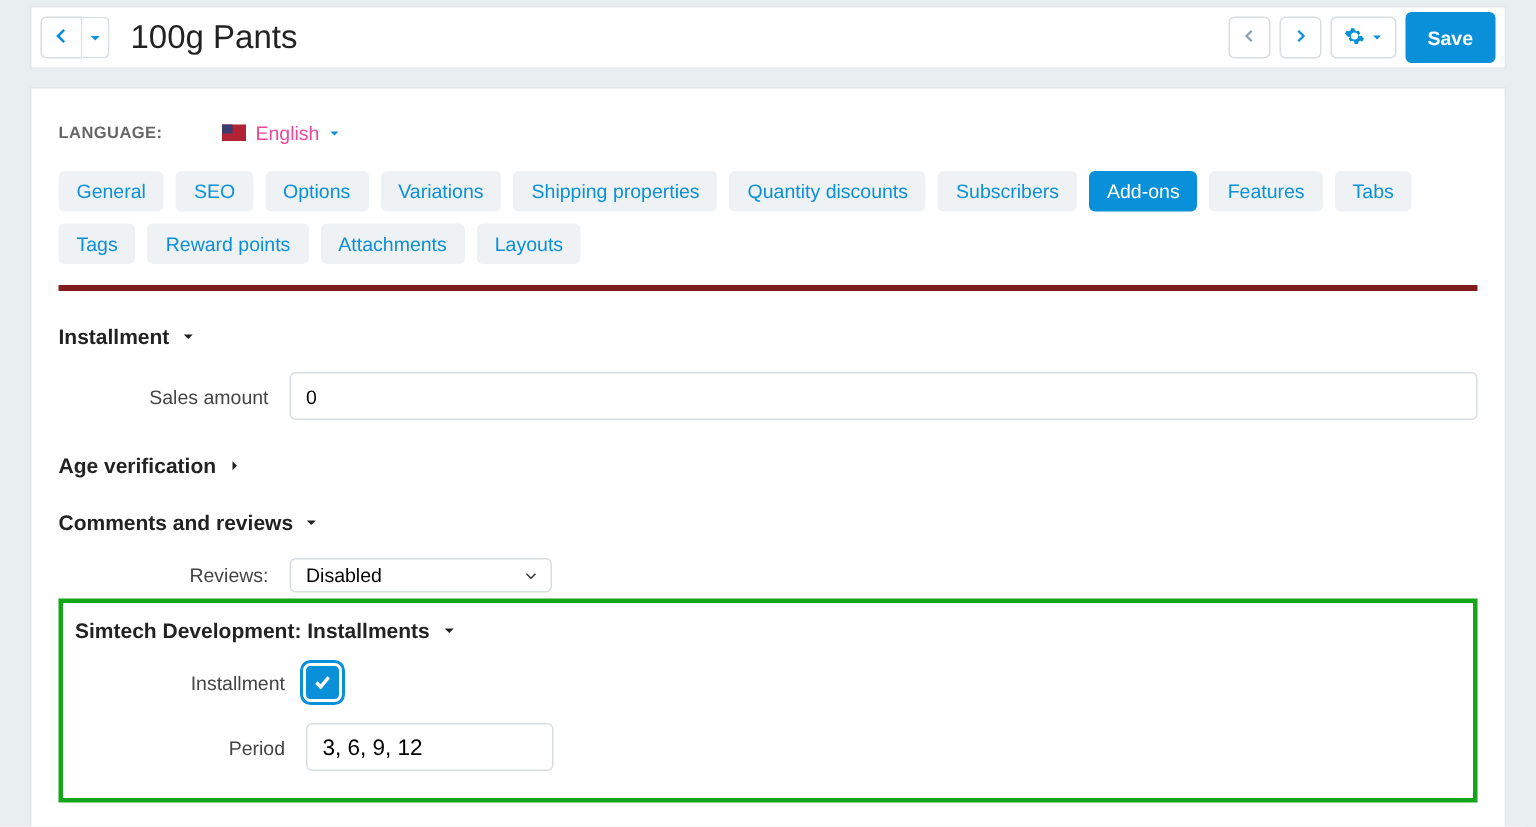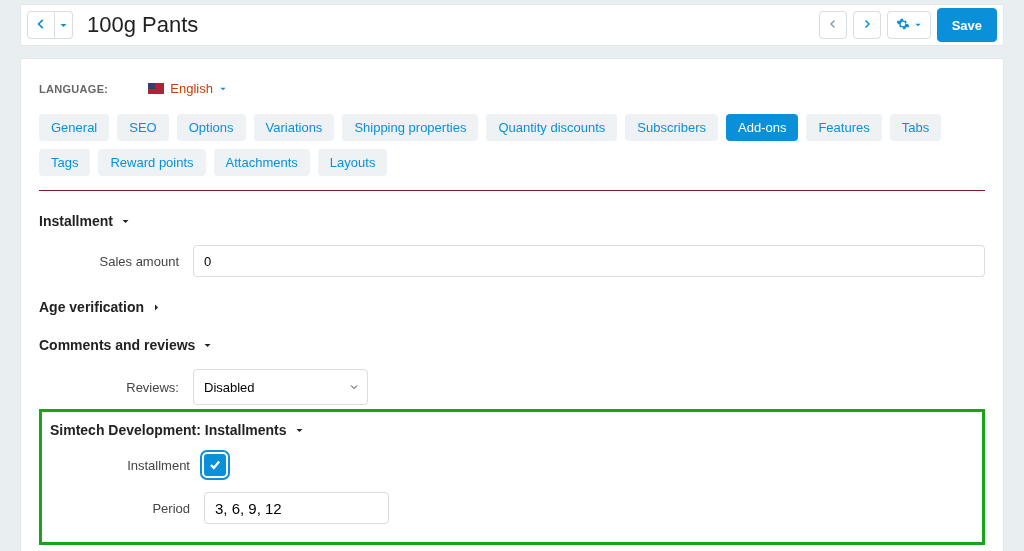--- a/index.html
+++ b/index.html
@@ -11,34 +11,34 @@
   .btn.icon { min-width: 28px; padding: 0; }
   .btn.primary { background: #0a90d8; border-color: #0a90d8; color: #fff; font-weight: 600; padding: 16px 14px; }
   .btn-split { display: inline-flex; }
   .btn-split .btn:first-child { border-top-right-radius: 0; border-bottom-right-radius: 0; }
   .btn-split .btn:last-child  { border-top-left-radius: 0; border-bottom-left-radius: 0; border-left: none; min-width: 18px; padding: 0 4px; }
   .topbar .title { font-size: 22px; color: #222; margin-left: 6px; font-weight: 400; }
   .spacer { flex: 1; }
   .panel { background: #fff; border: 1px solid #e4e8eb; margin-top: 12px; padding: 22px 18px 28px 18px; }
   .lang-row { display: flex; align-items: center; gap: 40px; margin-bottom: 18px; }
   .lang-label { font-size: 11px; font-weight: 700; letter-spacing: .3px; color: #666; }
-  .lang-pick { color: #c2410c; font-size: 13px; display: inline-flex; align-items: center; gap: 6px; cursor: pointer; }
+  .lang-pick { color: #ec4899; font-size: 13px; display: inline-flex; align-items: center; gap: 6px; cursor: pointer; }
   .flag { width: 16px; height: 11px; background: #b22234; display:inline-block; position:relative; }
   .flag::after { content:""; position:absolute; left:0; top:0; width:7px; height:6px; background:#3c3b6e; }
-  .tabs { display:flex; flex-wrap:wrap; gap:8px; padding-bottom: 14px; border-bottom: 1px solid #7f1d1d; margin-top: 16px; }
+  .tabs { display:flex; flex-wrap:wrap; gap:8px; padding-bottom: 14px; border-bottom: 4px solid #7f1d1d; margin-top: 16px; }
   .tab { background:#eef2f5; color:#0a90d8; font-size:13px; padding:6px 12px; border-radius:4px; cursor:pointer; }
   .tab.active { background:#0a90d8; color:#fff; }
   .section { margin-top: 22px; }
   .section-head { font-weight:700; font-size:14px; color:#222; display:flex; align-items:center; gap:8px; cursor:pointer; }
   .form-row { display:flex; align-items:center; margin-top: 16px; gap: 14px; }
   .form-row label { width: 140px; text-align:right; font-size:13px; color:#444; }
   .input { height: 32px; border:1px solid #d8dde1; border-radius:4px; font-size:13px; padding: 0 10px; }
   .input.full { flex: 1; }
-  .input.w185 { width: 185px; }
-  .select { height: 36px; width: 175px; border:1px solid #d8dde1; border-radius:4px; font-size:13px; padding: 0 28px 0 10px; background:#fff; appearance:none; position:relative; }
+  .input.w185 { width: 165px; }
+  .select { height: 23px; width: 175px; border:1px solid #d8dde1; border-radius:4px; font-size:13px; padding: 0 28px 0 10px; background:#fff; appearance:none; position:relative; }
   .select-wrap { position:relative; display:inline-block; }
   .select-wrap .chev { position:absolute; right:8px; top:50%; transform:translateY(-50%); pointer-events:none; }
   .chev svg, .caret svg { display:block; }
   .checkbox { width:22px; height:22px; border:2px solid #0a90d8; border-radius:3px; background:#0a90d8; display:flex; align-items:center; justify-content:center; outline:2px solid #0a90d8; outline-offset:2px; }
   .checkbox svg { stroke:#fff; }
   .hl { border: 3px solid #14a51b; padding: 10px 8px 18px 8px; margin-top: 4px; }
   .right-controls { display:flex; align-items:center; gap:6px; }
 </style>
 </head>
 <body>

